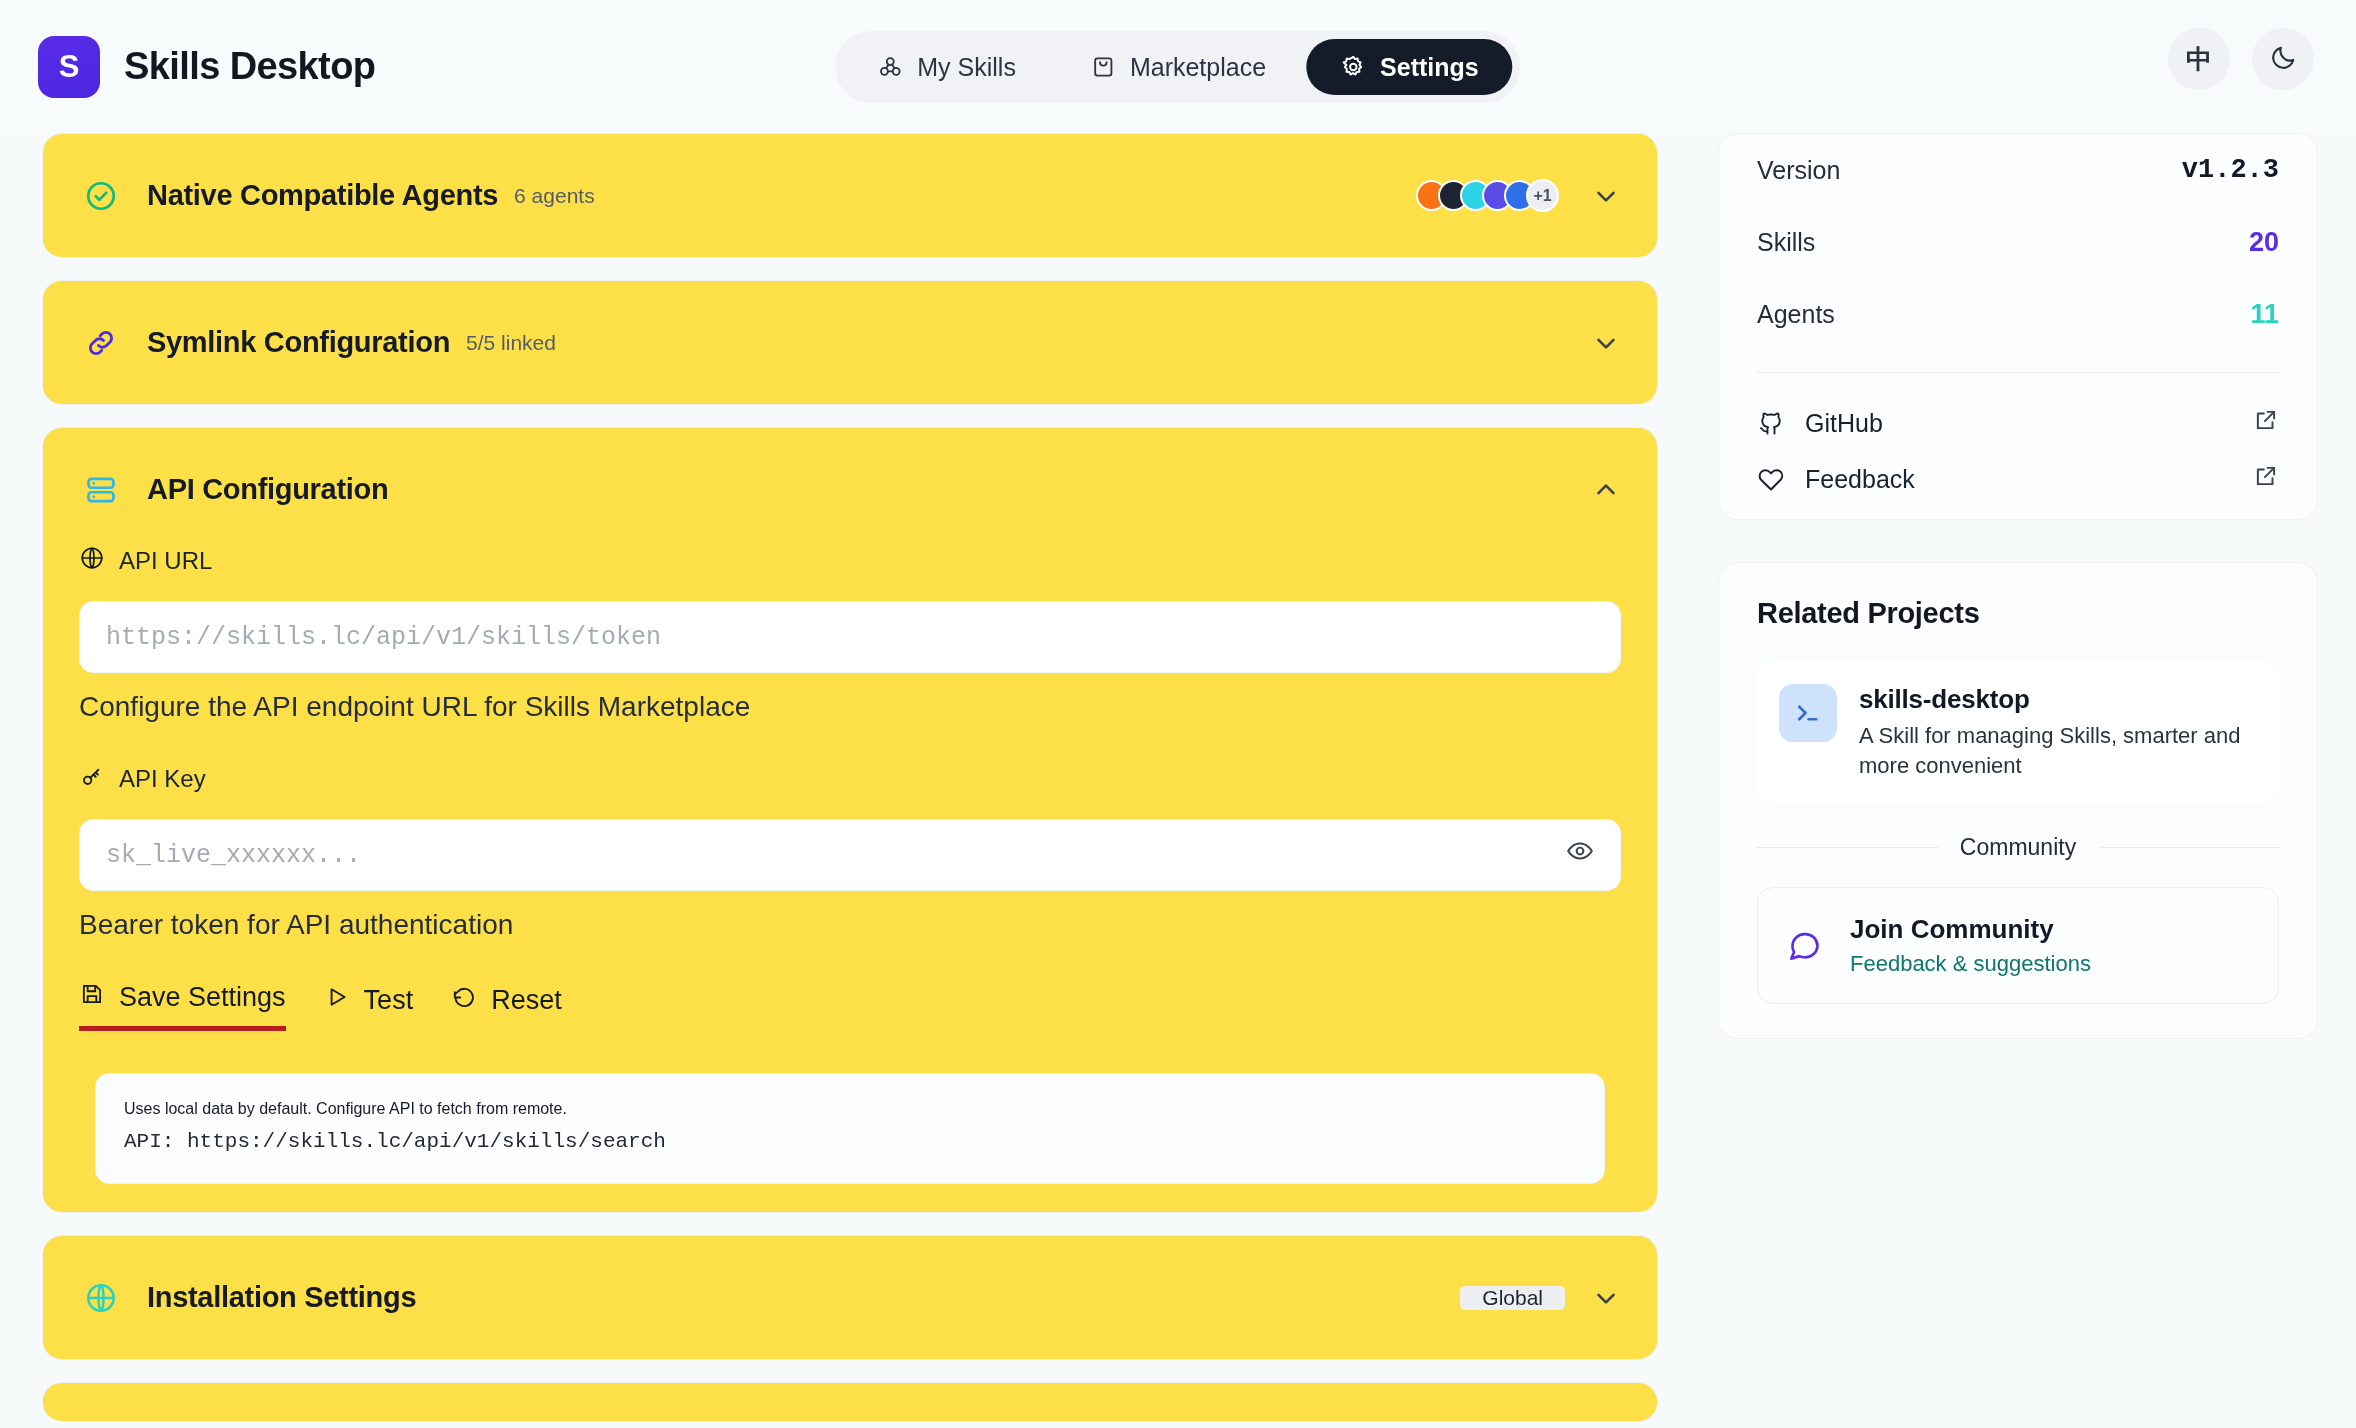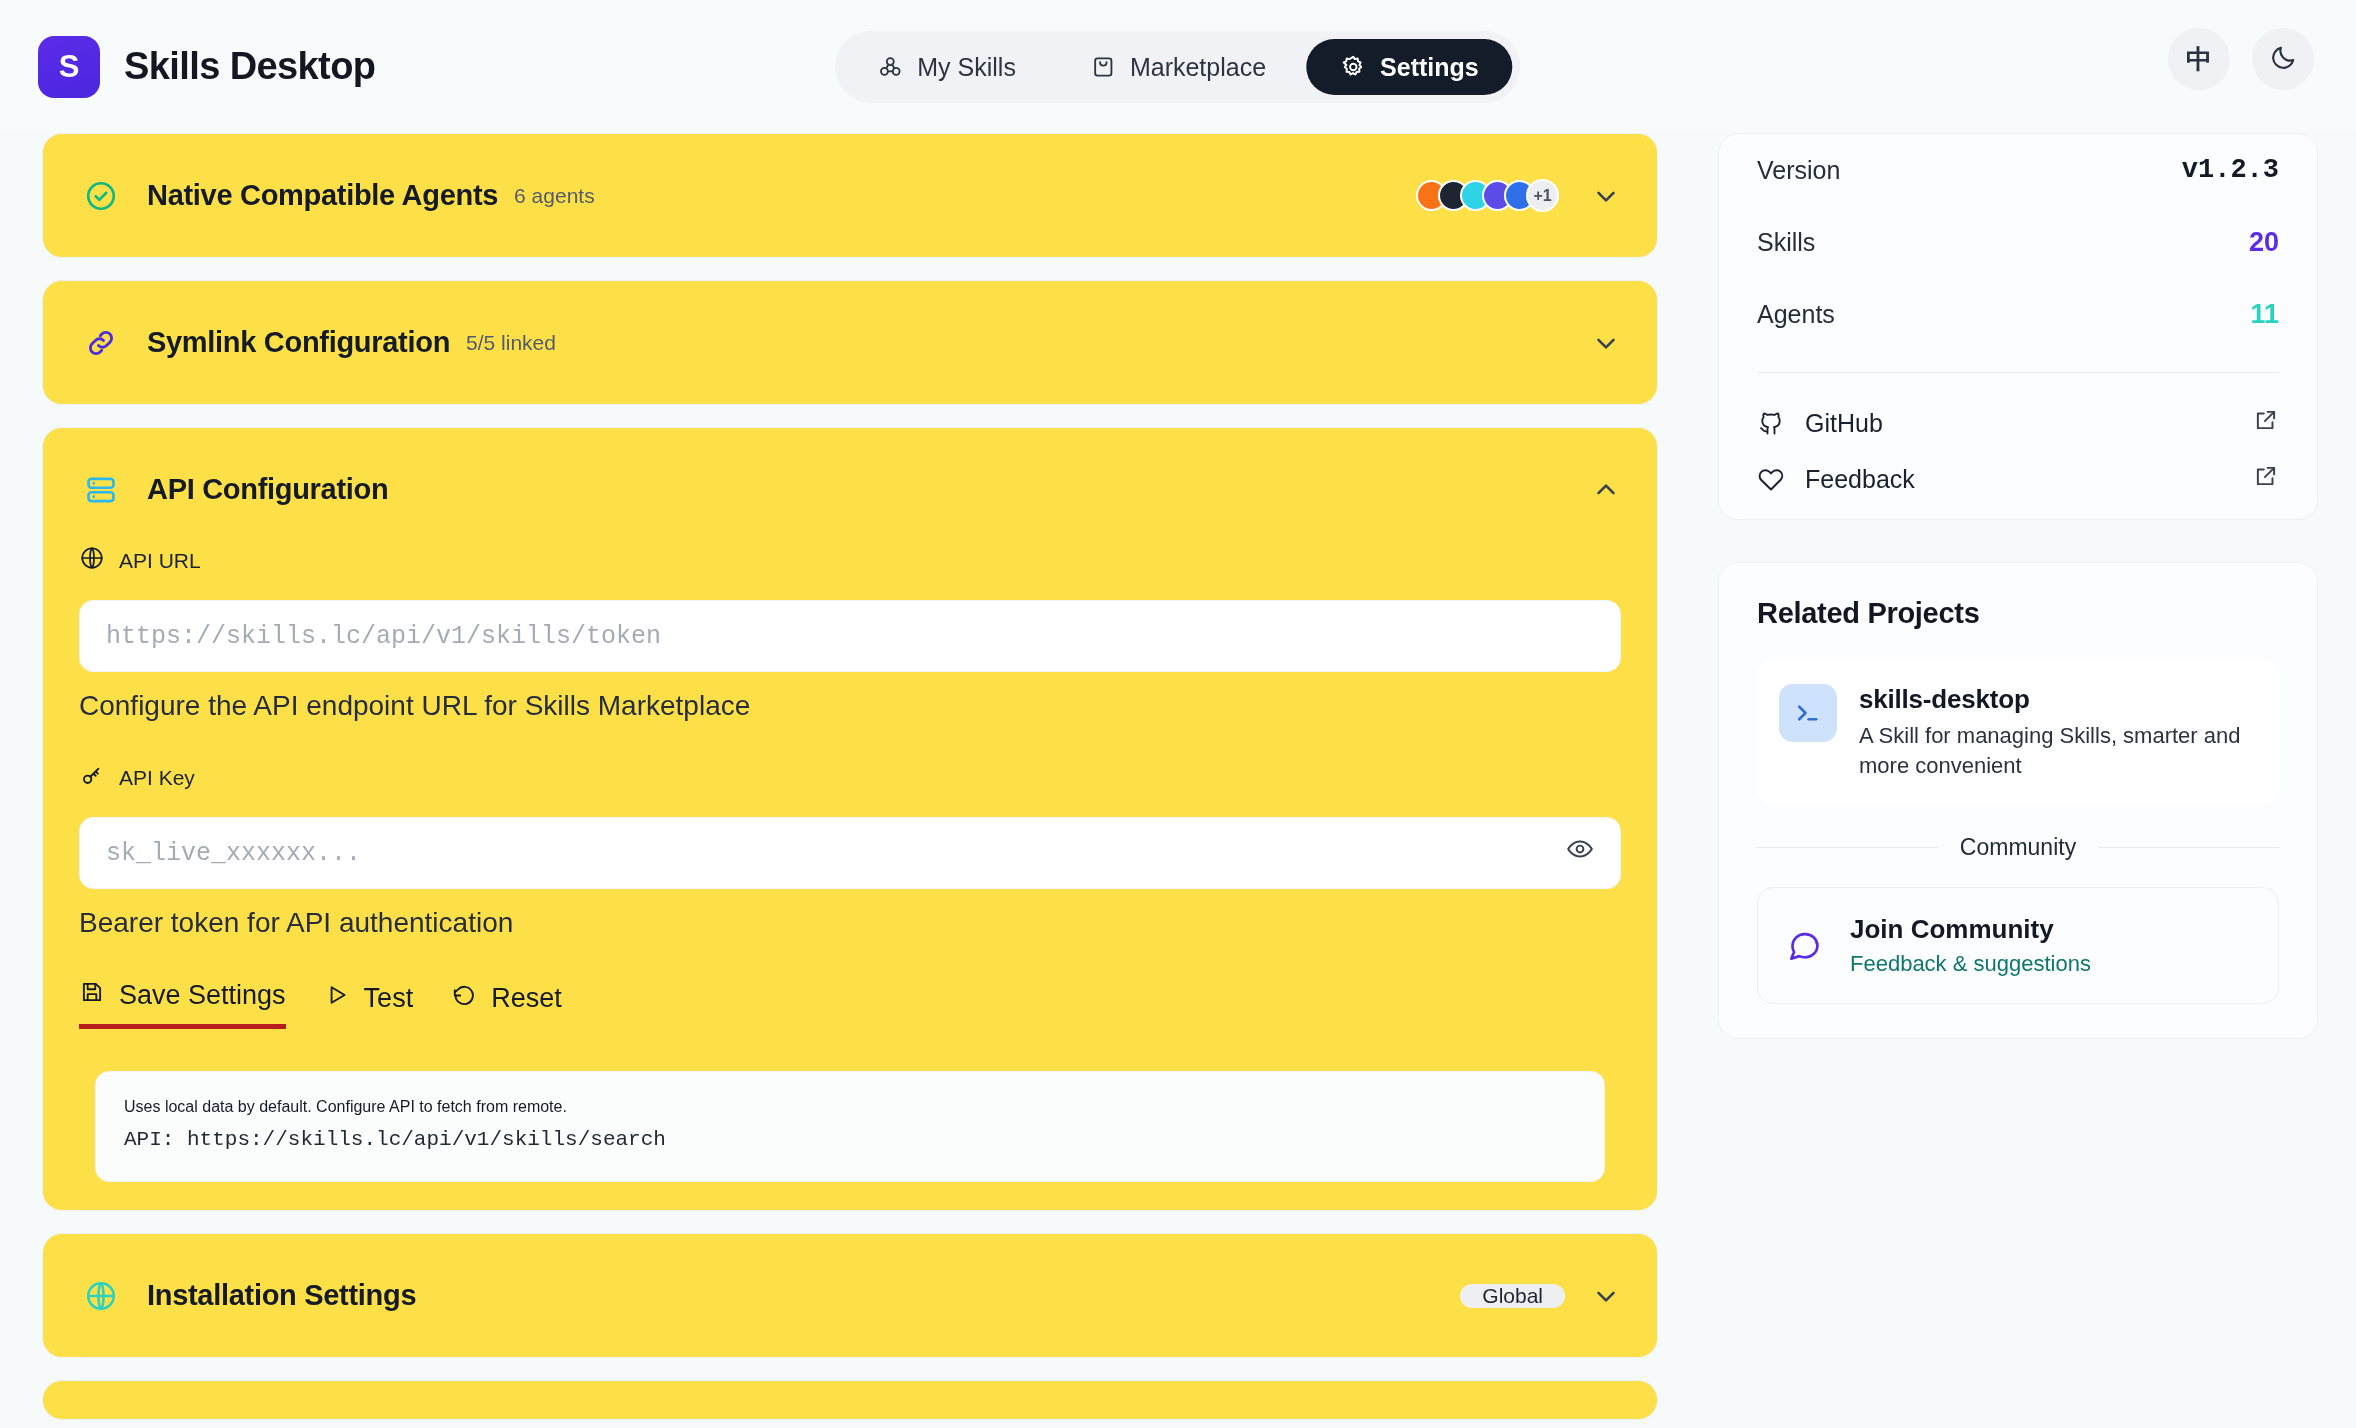--- a/index.html
+++ b/index.html
@@ -83,29 +83,29 @@
   .dots { display: flex; align-items: center; margin-right: 32px; }
   .dot { width: 31px; height: 31px; border-radius: 50%; margin-left: -9px; border: 2.5px solid #fdfefe; }
   .dot:first-child { margin-left: 0; }
   .dot.more {
     background: #eceef1; color: #4b5260; font-size: 16px; font-weight: 600;
     display:flex; align-items:center; justify-content:center; width:33px; height:33px;
   }
 
   .badge {
     background: #eeeff1; color: #1d2432; font-size: 21px;
-    padding: 0 22px; border-radius: 16px; margin-right: 26px;
+    padding: 0 22px; border-radius: 5px; margin-right: 26px;
   }
 
   
   .api-card { padding-bottom: 28px; }
   .api-body { padding: 0 36px 0 36px; margin-top: -6px; }
   .field-label {
     display: flex; align-items: center; gap: 14px;
-    font-size: 21px; color: #1b2230; font-weight: 400; margin-bottom: 24px;
+    font-size: 24px; color: #1b2230; font-weight: 400; margin-bottom: 24px;
   }
   .inp {
     width: 100%; height: 72px; background: #ffffff;
     border: 1px solid #f1f4f6; border-radius: 14px;
     display:flex; align-items:center; padding: 0 26px;
     font-family: "Liberation Mono", monospace; font-size: 25px; color: #a5abb5;
     position: relative;
   }
   .inp .eye { position:absolute; right: 26px; top: 50%; transform: translateY(-50%); color:#3a4250; cursor:pointer; }
   .hint { font-size: 28px; color: #262d3a; margin-top: 18px; margin-bottom: 40px; }

